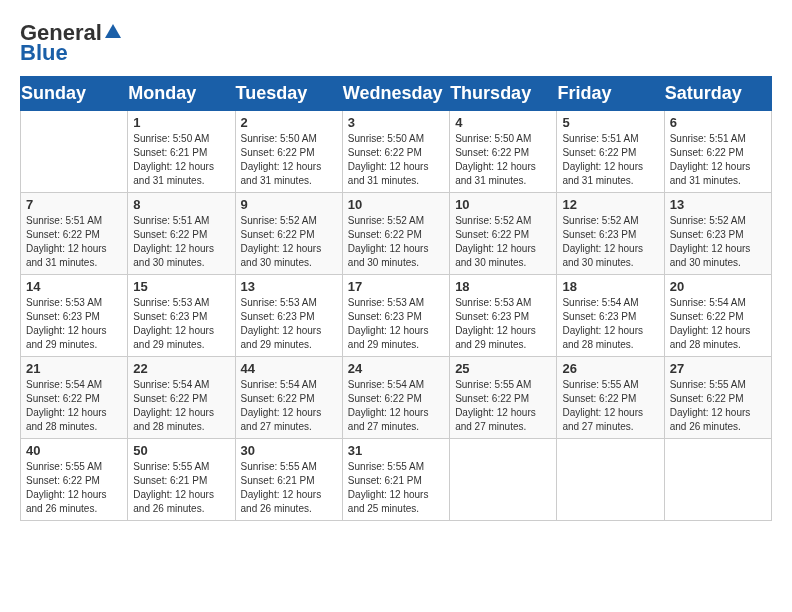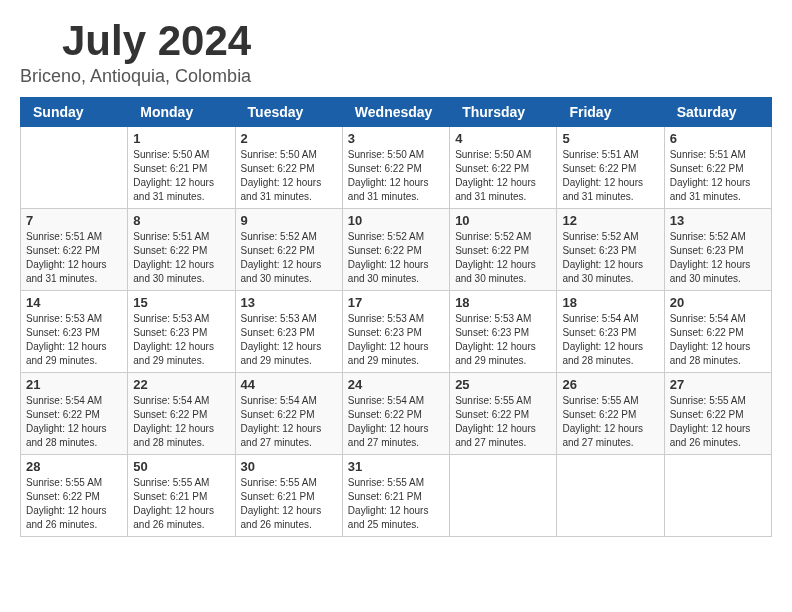--- a/index.html
+++ b/index.html
@@ -50,23 +50,23 @@
       margin-top: 4px;
     }
     table {
       width: 100%;
       border-collapse: collapse;
       font-size: 11px;
     }
     thead tr th {
       background-color: #1a5fa8;
       color: #fff;
-      padding: 6px 12px;
+      padding: 6px 0;
       text-align: left;
-      font-size: 14px;
+      font-size: 18px;
       font-weight: bold;
       border: 1px solid #1a5fa8;
     }
     tbody tr td {
       border: 1px solid #ccc;
       vertical-align: top;
       padding: 4px 5px;
       height: 80px;
       width: 107px;
     }
@@ -86,23 +86,28 @@
       background-color: #f9f9f9;
     }
     .empty-cell {
       background: #fff;
     }
   </style>
 </head>
 <body>
 
 <div class="header-section">
-  <div class="title-section">
-    <div class="calendar-title">July 2024</div>
-    <div class="calendar-subtitle">Briceno, Antioquia, Colombia</div>
+  <div class="logo">
+    <div class="logo-row">
+      <span class="logo-general">General</span>
+      <svg width="18" height="18" viewBox="0 0 18 18" style="margin-left:2px; margin-top:-4px;">
+        <polygon points="9,2 17,16 1,16" fill="#1a5fa8"></polygon>
+      </svg>
+    </div>
+    <span class="logo-blue" style="margin-top:-6px;">Blue</span>
   </div>
 </div>
 
 <table>
   <thead>
     <tr>
     <th>Sunday</th>
         <th>Monday</th>
         <th>Tuesday</th>
         <th>Wednesday</th>
@@ -305,21 +310,21 @@
         <td>
           <span class="day-number">27</span>
           <div class="day-info" style="white-space: pre-line;">Sunrise: 5:55 AM
 Sunset: 6:22 PM
 Daylight: 12 hours
 and 26 minutes.</div>
         </td>
       </tr>
       <tr>
         <td>
-          <span class="day-number">28</span>
+          <span class="day-number">40</span>
           <div class="day-info" style="white-space: pre-line;">Sunrise: 5:55 AM
 Sunset: 6:22 PM
 Daylight: 12 hours
 and 26 minutes.</div>
         </td>
         <td>
           <span class="day-number">50</span>
           <div class="day-info" style="white-space: pre-line;">Sunrise: 5:55 AM
 Sunset: 6:21 PM
 Daylight: 12 hours

